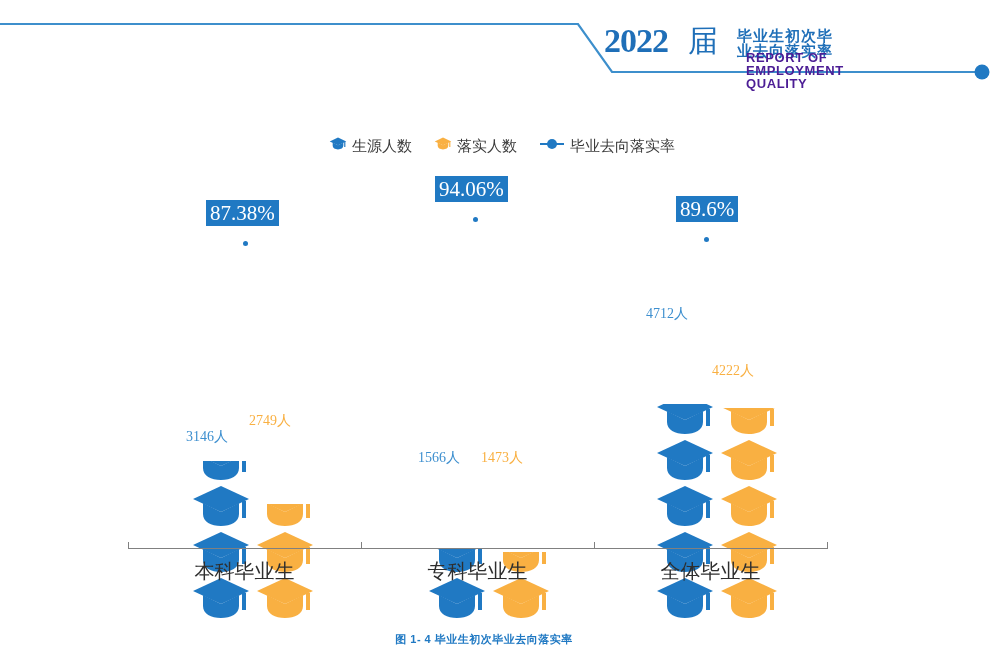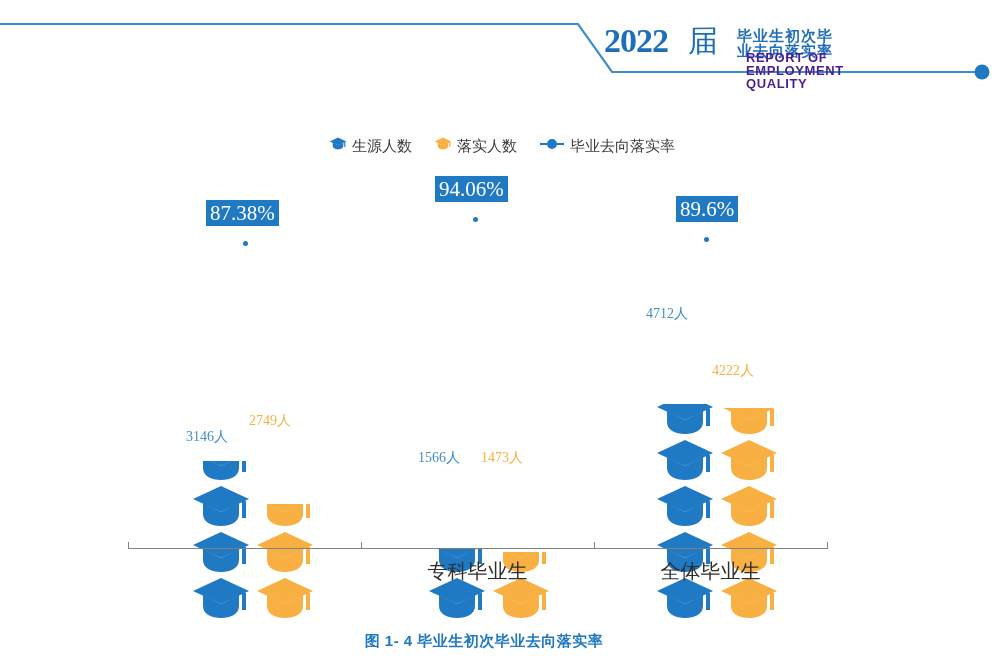--- a/index.html
+++ b/index.html
@@ -83,21 +83,21 @@
   .cat{
     position:absolute; top:458px;
     font-family:"Liberation Sans","DejaVu Sans",sans-serif;
     font-size:20px; color:#2e2e2e; text-align:center; line-height:1.3;
   }
 
   
   .caption{
     position:absolute; left:0; top:632px; width:968px; text-align:center;
     font-family:"Liberation Sans","DejaVu Sans",sans-serif;
-    font-weight:bold; font-size:15px; color:#2079c3; letter-spacing:0.5px;
+    font-weight:bold; font-size:11px; color:#2079c3; letter-spacing:0.5px;
   }
 </style>
 </head>
 <body>
 
 <div class="header">
   <svg width="1004" height="100" viewBox="0 0 1004 100">
     <polyline points="0,24 578,24 612,72 975,72" fill="none" stroke="#3d8fcc" stroke-width="2.2"></polyline>
     <circle cx="982" cy="72" r="7.5" fill="#2079c3"></circle>
   </svg>
@@ -337,17 +337,18 @@
       </div>
     </div>
   </div>
 
   <div class="axis"></div>
   <div class="tick" style="left:128px;"></div>
   <div class="tick" style="left:361px;"></div>
   <div class="tick" style="left:594px;"></div>
   <div class="tick" style="left:827px;"></div>
 
+  <div class="cat" style="left:128px;width:233px;">本科毕业生</div>
   <div class="cat" style="left:594px;width:233px;">全体毕业生</div>
   <div class="cat" style="left:361px;width:233px;">专科毕业生</div>
 </div>
 
 <div class="caption">图 1- 4  毕业生初次毕业去向落实率</div>
 
 </body></html>

